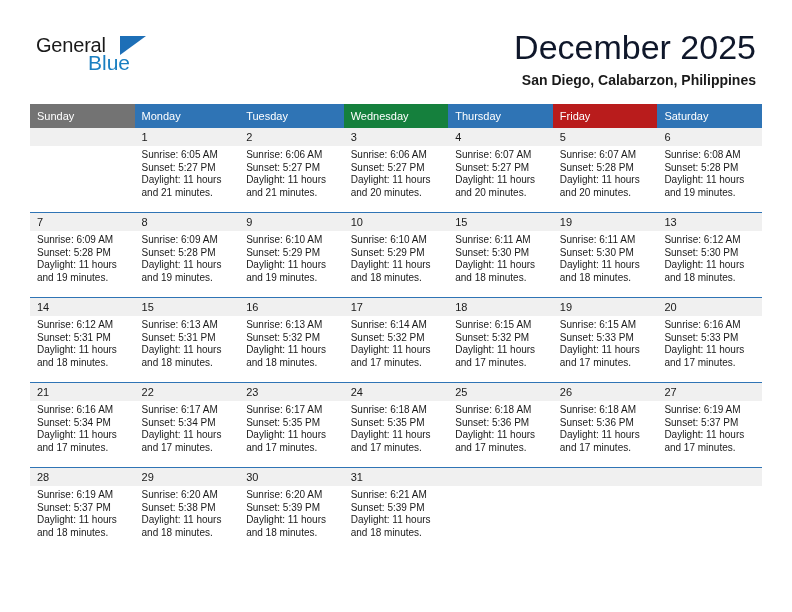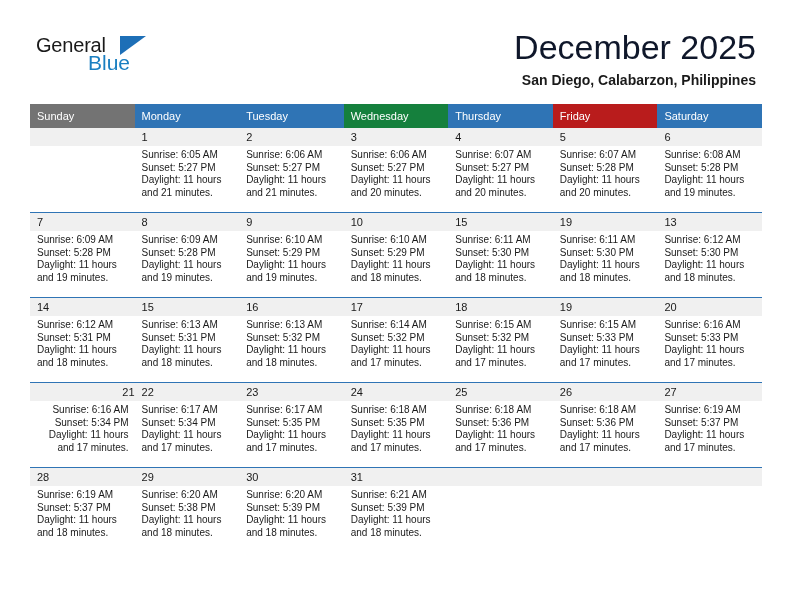--- a/index.html
+++ b/index.html
@@ -402,21 +402,21 @@
               <div class="info">
                 <div>Sunrise: 6:16 AM</div>
                 <div>Sunset: 5:33 PM</div>
                 <div>Daylight: 11 hours</div>
                 <div>and 17 minutes.</div>
               </div>
             </div>
           </td>
         </tr>
         <tr class="week">
-          <td style="border-top-color: rgb(47, 116, 181); text-align: right;">
+          <td style="border-top-color: rgb(47, 116, 181);">
             <div class="daycell">
               <div class="daynum-band">21</div>
               <div class="info">
                 <div>Sunrise: 6:16 AM</div>
                 <div>Sunset: 5:34 PM</div>
                 <div>Daylight: 11 hours</div>
                 <div>and 17 minutes.</div>
               </div>
             </div>
           </td>

